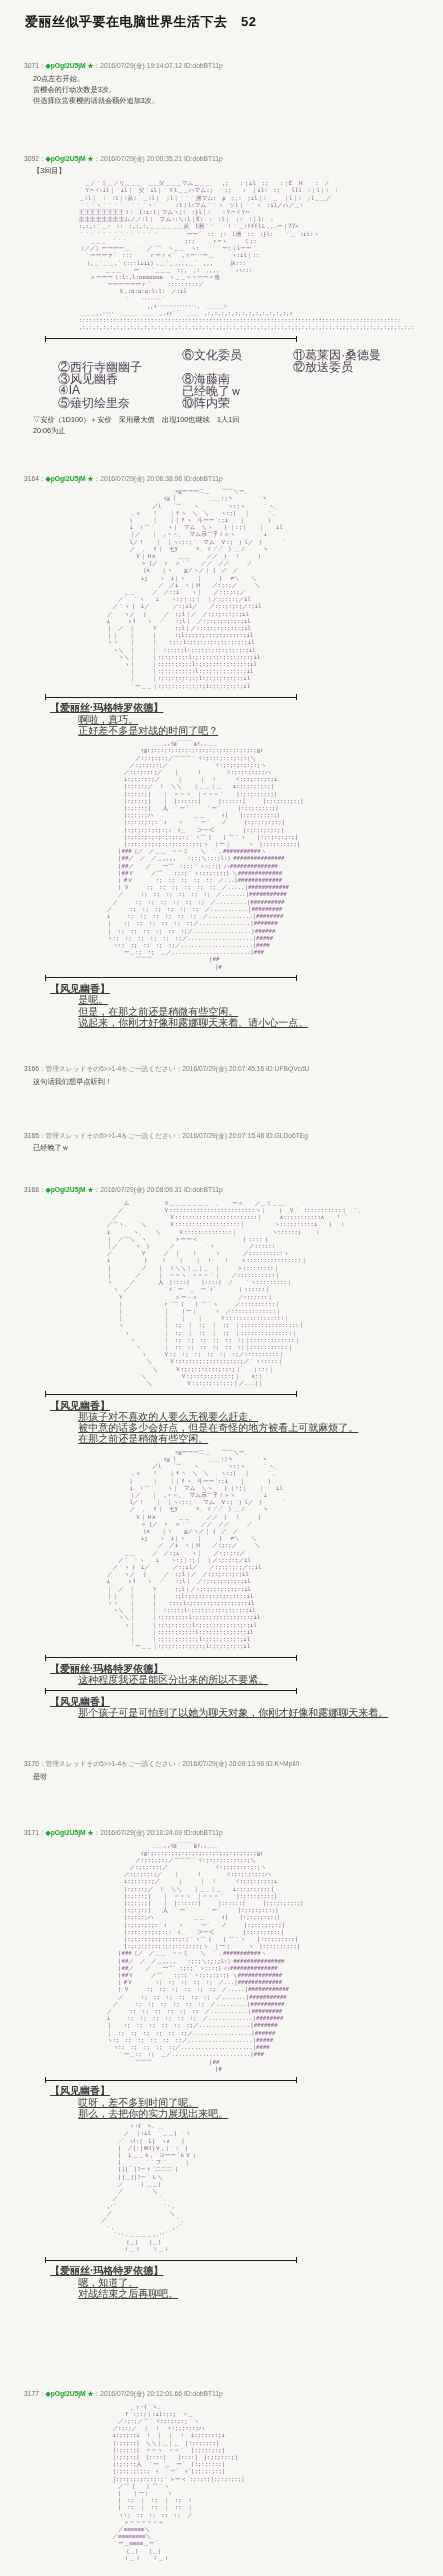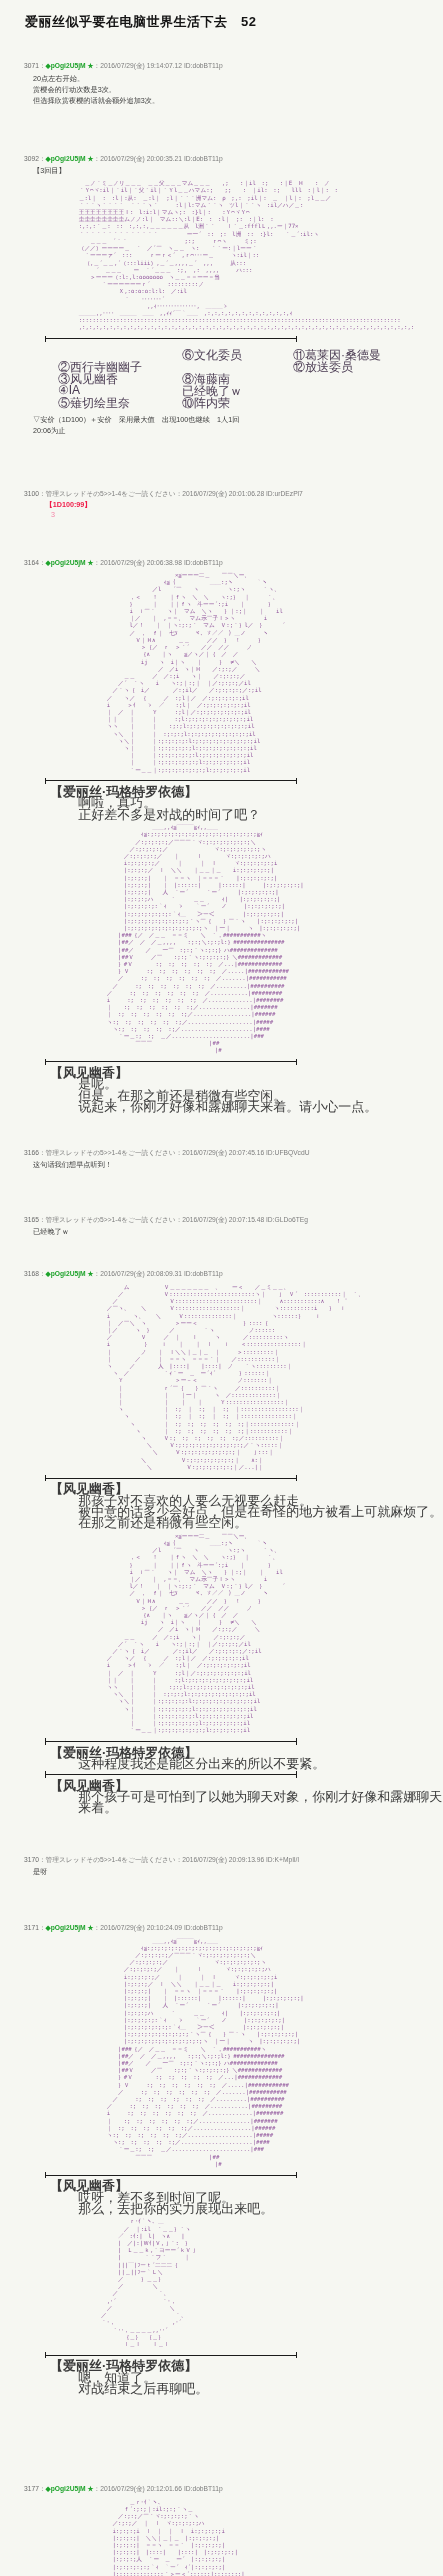--- a/index.html
+++ b/index.html
@@ -27,21 +27,21 @@
     font-size:5.7px;line-height:7.2px;color:#8d4f99;
     white-space:pre;letter-spacing:0;
   }
   .aa.indent2{margin-left:77px;}
   .aa.indent3{margin-left:49px;}
   .hrline{position:relative;height:6.2px;width:251px;margin:1px 0 2.1px 21.6px;}
   .hrline .bar{position:absolute;left:0;right:0;top:2.6px;height:0;border-top:1.3px solid #1c1c1c;}
   .hrline .tick{position:absolute;top:0;width:1.3px;height:6.2px;background:#1c1c1c;}
   .hrline .tick.l{left:-0.5px;}
   .hrline .tick.r{right:-0.5px;}
-  .speech{margin:2.1px 0 2.1px 26px;font-size:13px;line-height:11.3px;}
+  .speech{margin:2.1px 0 2.1px 26px;font-size:10px;line-height:11.3px;text-decoration:underline;}
   .speech .speaker{font-weight:bold;color:#3a3a3a;}
   .speech .sline{margin-left:6.2px;white-space:pre-wrap;color:#3a3a3a;padding-left:22px;}
   .menu{margin:5.2px 0 7.2px 34px;display:grid;grid-template-columns:124px 111px auto;
         grid-auto-rows:12px;font-size:12px;color:#4a3b52;}
   .menu .mcell{white-space:nowrap;}
   .dice{margin-left:21.6px;font-size:7.2px;line-height:10.3px;color:#f01c49;font-weight:bold;}
   .dice2{margin-left:27px;font-size:7.2px;line-height:10.3px;color:#f585a8;}
 </style>
 </head>
 <body>
@@ -105,27 +105,20 @@
           <div class="mcell">已经晚了ｗ</div>
           <div class="mcell"></div>
           <div class="mcell">⑤薙切绘里奈</div>
           <div class="mcell">⑩阵内荣</div>
           <div class="mcell"></div>
         </div>
         <div class="seg-lines">
           <div class="bline">▽安价（1D100）＋安价　采用最大值　出现100也继续　1人1回</div>
           <div class="bline">20:06为止</div>
         </div>
-      </div>
-    </div>
-    <div class="post" style="margin-top: 52px;">
-      <div class="post-header"><span class="pnum">3100</span><span class="sep">：</span><span class="pname-user">管理スレッドその5&gt;&gt;1-4をご一読ください</span><span class="sep">：</span><span class="pdate">2016/07/29(金) 20:01:06.28</span><span class="sp"> </span><span class="pid">ID:urDEzPl7</span></div>
-      <div class="post-body">
-        <div class="dice">【1D100:99】</div>
-        <div class="dice2">3</div>
       </div>
     </div>
     <div class="post" style="margin-top: 37px;">
       <div class="post-header"><span class="pnum">3164</span><span class="sep">：</span><span class="pname-author">◆pOgi2U5jM ★</span><span class="sep">：</span><span class="pdate">2016/07/29(金) 20:06:38.98</span><span class="sp"> </span><span class="pid">ID:dobBT11p</span></div>
       <div class="post-body">
         <pre class="aa indent2">　　　　　　　　　　　　　×≦ーーー二＿　　￣￣＼ー、
 　　　　　　　　　　　ｨ≦｛　　　　　　＿＿:;ヽ　　　　｀ヽ
 　　　　　　　　　／l　　´￣　　ヽ　　　　　ヽ:;ヽ　　　｀ヽ、
 　　　　　，＜　　！　　｜ｆヽ　＼　＼　　ヽ:;｝　｜　　　｀、
 　　　　　｝　　　｜　　｜｜ｆヽ　斗ーー´:;i　　｜　　　　｝

